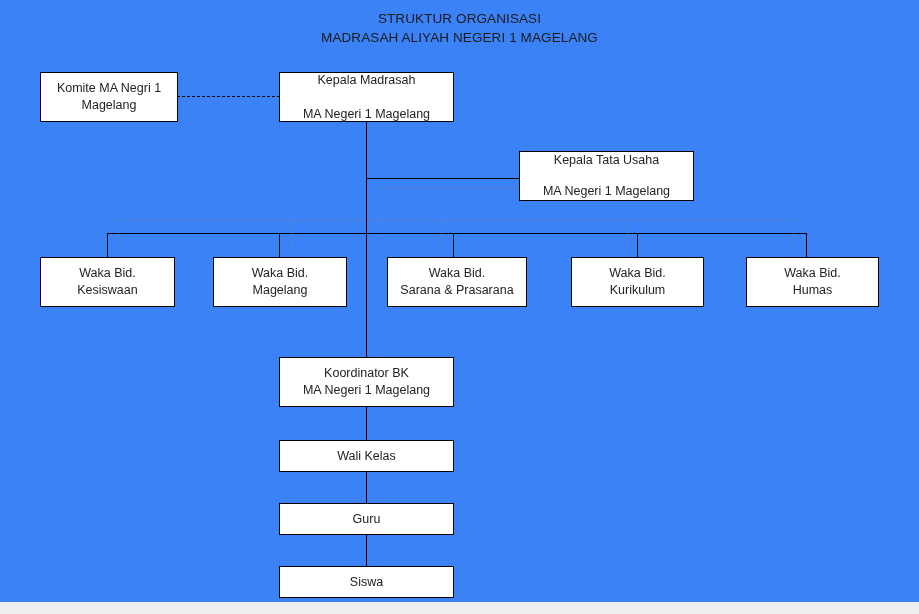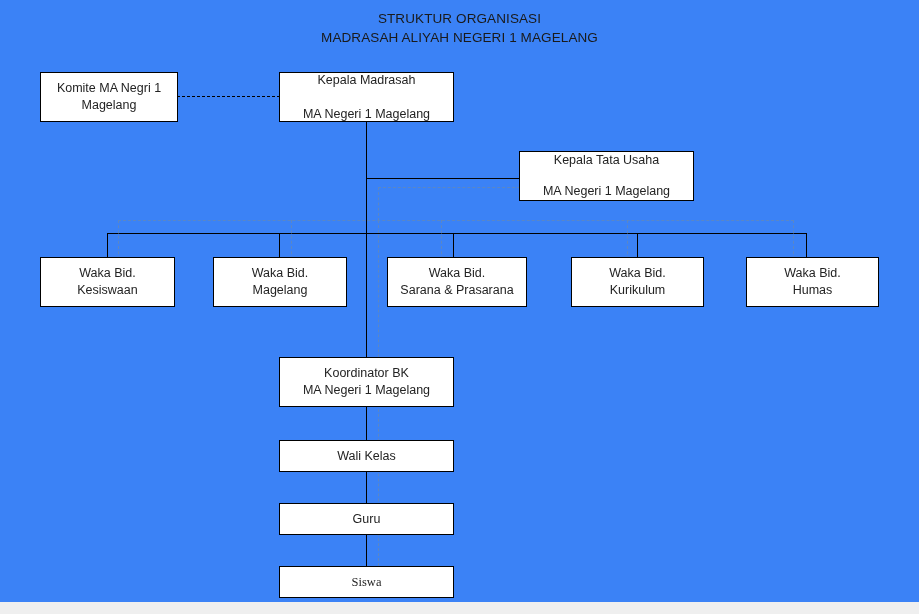--- a/index.html
+++ b/index.html
@@ -175,19 +175,19 @@
   </div>
 
   <div class="node" style="left:279px; top:503px; width:175px; height:32px;">
     <span class="ln">Guru</span>
   </div>
 
   <div class="node" style="left:279px; top:440px; width:175px; height:32px;">
     <span class="ln">Wali Kelas</span>
   </div>
 
-  <div class="node" style="left:279px; top:566px; width:175px; height:32px;font-family:Liberation Serif, serif;">
+  <div class="node" style="left:279px; top:566px; width:175px; height:32px;">
     <span class="ln">Siswa</span>
   </div>
 
   <div class="footer-strip"></div>
 
 </div>
 
 </body></html>

